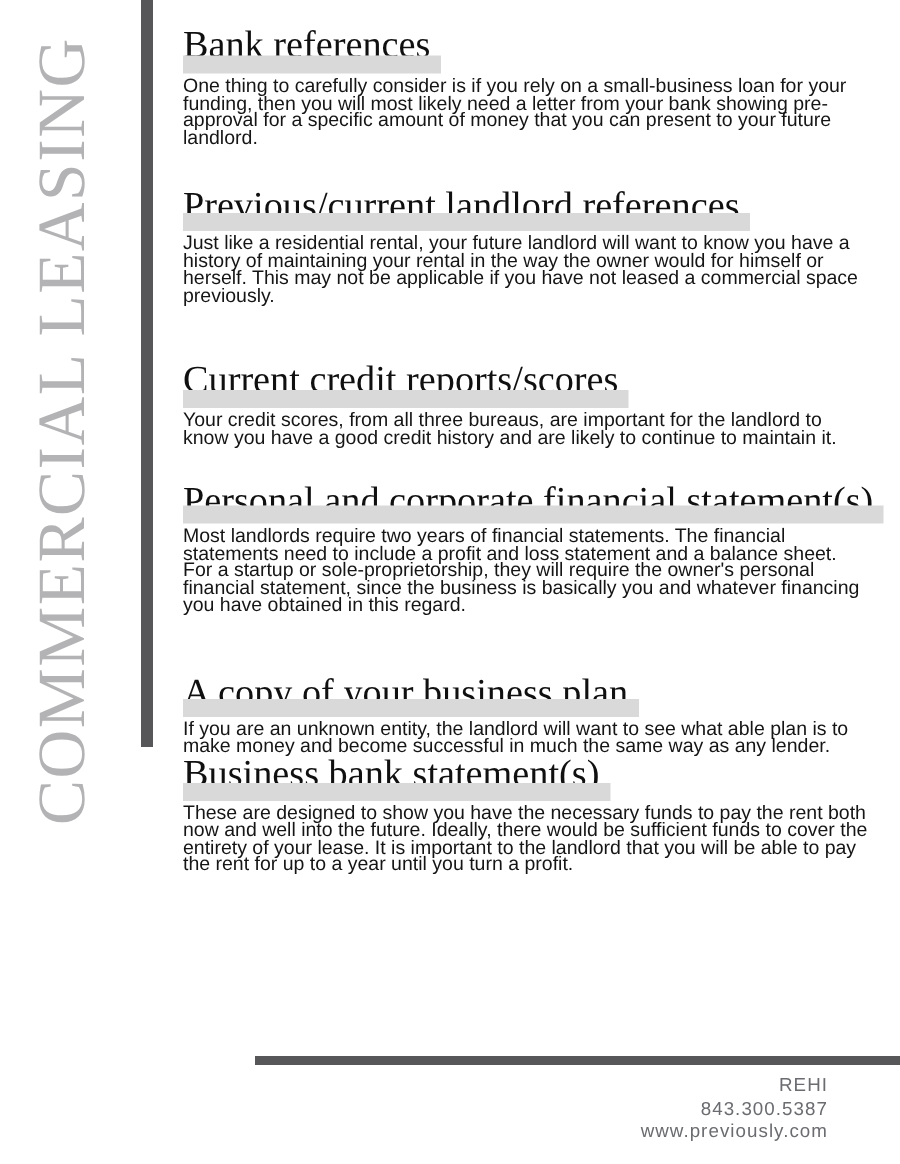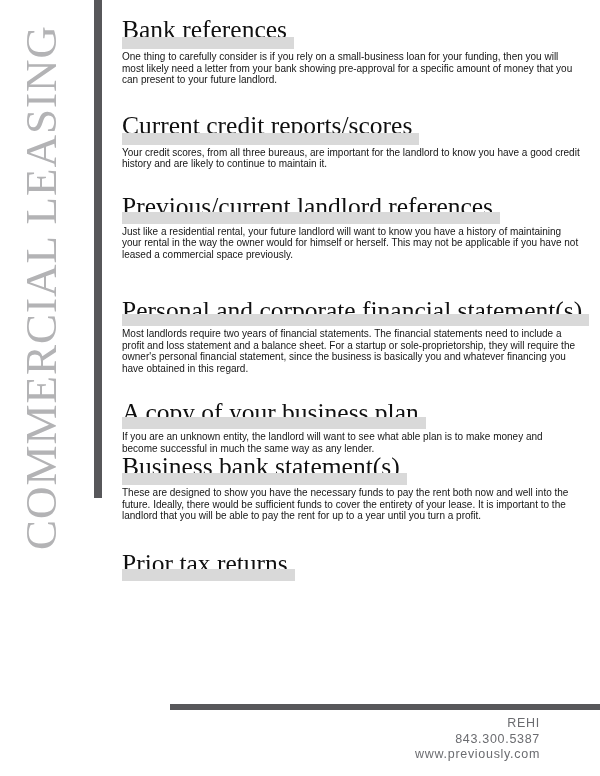--- a/index.html
+++ b/index.html
@@ -54,46 +54,46 @@
     white-space:nowrap;
   }
   .hbar{
     height:12px;
     width:calc(100% + 7px);
     background:var(--highlight);
   }
   .body-text{
     margin-top:2px;
     width:458px;
-    font-size:10px;
+    font-size:13px;
     line-height:11.5px;
     color:#151515;
   }
   .s1 .hclip{height:20px}
   .s2 .hclip{height:20px}
   .s3 .hclip{height:18px}
   .s4 .hclip{height:16px}
   .s5 .hclip{height:17px}
   .s6 .hclip{height:19px}
   .s7 .hclip{height:18px}
   .s1{margin-bottom:27px}
   .s2{margin-bottom:24px}
   .s3{margin-bottom:38px}
-  .s4{margin-bottom:26px}
+  .s4{margin-bottom:40px}
   .s5{}
-  .s6{margin-bottom:29px}
+  .s6{margin-bottom:18px}
   .footer-bar{
     position:absolute;
     left:170px;top:704px;
     width:430px;height:6px;
     background:var(--rule);
   }
   .footer{
     position:absolute;
-    top:716px;right:60px;
+    top:716px;right:48px;
     text-align:right;
     font-size:12.5px;
     line-height:15.5px;
     letter-spacing:0.7px;
     color:var(--footer-text);
   }
 </style>
 </head>
 <body>
 
@@ -107,38 +107,38 @@
     <div class="section s1">
       <div class="hgroup">
         <div class="hclip">
           <span class="htext">Bank references</span>
         </div>
         <div class="hbar"></div>
       </div>
       <p class="body-text">One thing to carefully consider is if you rely on a small-business loan for your funding, then you will most likely need a letter from your bank showing pre-approval for a specific amount of money that you can present to your future landlord.</p>
     </div>
 
+    <div class="section s3">
+      <div class="hgroup">
+        <div class="hclip">
+          <span class="htext">Previous/current landlord references</span>
+        </div>
+        <div class="hbar"></div>
+      </div>
+      <p class="body-text">Just like a residential rental, your future landlord will want to know you have a history of maintaining your rental in the way the owner would for himself or herself. This may not be applicable if you have not leased a commercial space previously.</p>
+    </div>
+
     <div class="section s2">
       <div class="hgroup">
         <div class="hclip">
           <span class="htext">Current credit reports/scores</span>
         </div>
         <div class="hbar"></div>
       </div>
       <p class="body-text">Your credit scores, from all three bureaus, are important for the landlord to know you have a good credit history and are likely to continue to maintain it.</p>
-    </div>
-
-    <div class="section s3">
-      <div class="hgroup">
-        <div class="hclip">
-          <span class="htext">Previous/current landlord references</span>
-        </div>
-        <div class="hbar"></div>
-      </div>
-      <p class="body-text">Just like a residential rental, your future landlord will want to know you have a history of maintaining your rental in the way the owner would for himself or herself. This may not be applicable if you have not leased a commercial space previously.</p>
     </div>
 
     <div class="section s4">
       <div class="hgroup">
         <div class="hclip">
           <span class="htext">Personal and corporate financial statement(s)</span>
         </div>
         <div class="hbar"></div>
       </div>
       <p class="body-text">Most landlords require two years of financial statements. The financial statements need to include a profit and loss statement and a balance sheet. For a startup or sole-proprietorship, they will require the owner's personal financial statement, since the business is basically you and whatever financing you have obtained in this regard.</p>
@@ -158,26 +158,20 @@
       <div class="hgroup">
         <div class="hclip">
           <span class="htext">Business bank statement(s)</span>
         </div>
         <div class="hbar"></div>
       </div>
       <p class="body-text">These are designed to show you have the necessary funds to pay the rent both now and well into the future. Ideally, there would be sufficient funds to cover the entirety of your lease. It is important to the landlord that you will be able to pay the rent for up to a year until you turn a profit.</p>
     </div>
 
     <div class="section s7">
-      <div class="hgroup">
-        <div class="hclip">
-          <span class="htext">Prior tax returns</span>
-        </div>
-        <div class="hbar"></div>
-      </div>
     </div>
 
   </div>
 
   <div class="footer-bar"></div>
 
   <div class="footer">
     <div>REHI</div>
     <div>843.300.5387</div>
     <div>www.previously.com</div>

